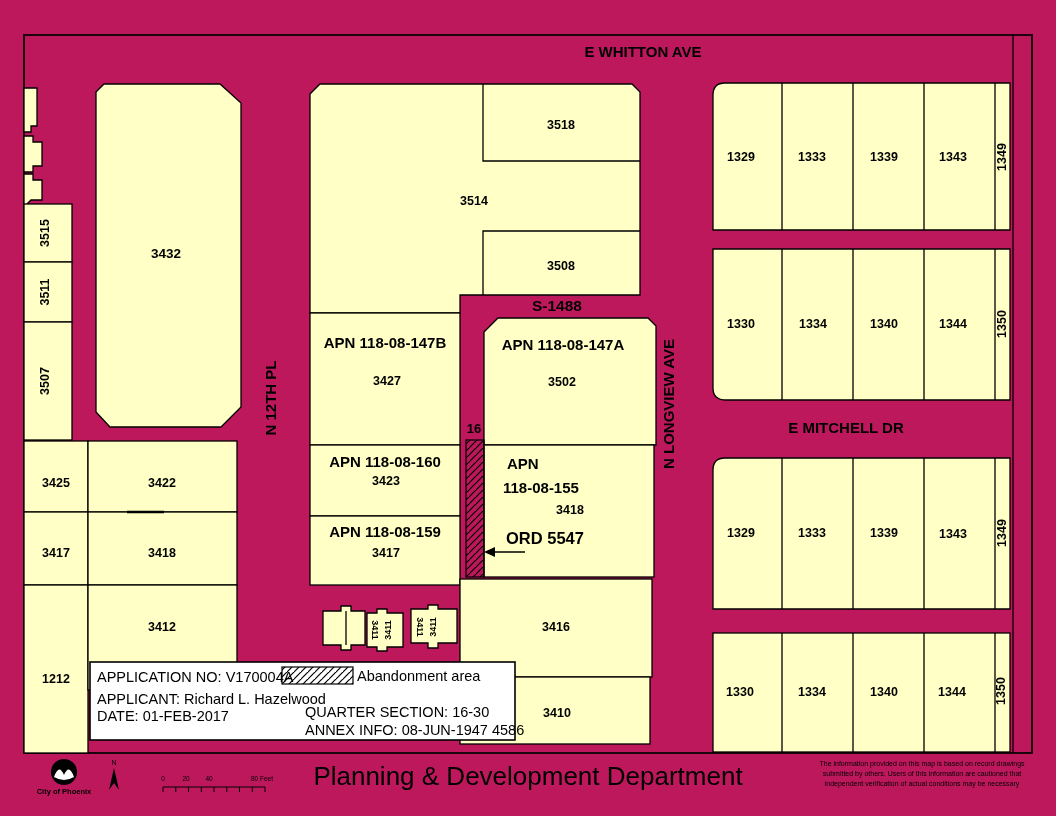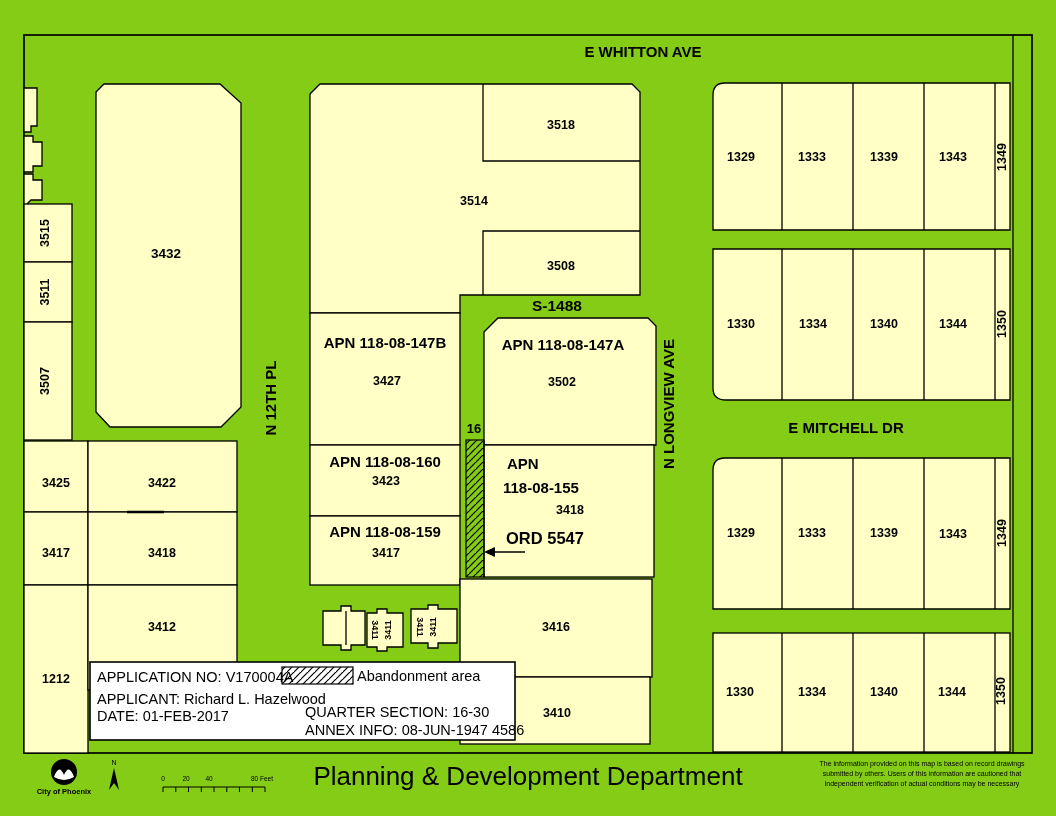--- a/index.html
+++ b/index.html
@@ -1,16 +1,16 @@
 <!DOCTYPE html>
 <html style="--parcel-fill: #FFFFC6;"><head>
 <meta charset="utf-8">
 <style>
   html,body{margin:0;padding:0;background:#fff;}
-  #page{position:relative;width:1056px;height:816px;background:#84cc16;overflow:hidden;}
+  #page{position:relative;width:1056px;height:816px;background:#be185d;overflow:hidden;}
   svg{display:block;}
   text{font-family:"Liberation Sans",sans-serif;fill:#000;}
   .parcel{fill:var(--parcel-fill,#FFFFC6);stroke:#000;stroke-width:1.3;}
   .whitebox{fill:#fff;stroke:#000;stroke-width:1.6;}
   .border{fill:none;stroke:#000;stroke-width:1.7;}
   .thin{fill:none;stroke:#000;stroke-width:1.3;}
   .thick{stroke:#000;stroke-width:2.6;}
   .hatchrect{fill:url(#hatch);stroke:#000;stroke-width:1.2;}
   .street{font-size:15px;font-weight:bold;text-anchor:middle;}
   .apn{font-size:15px;font-weight:bold;text-anchor:middle;}

